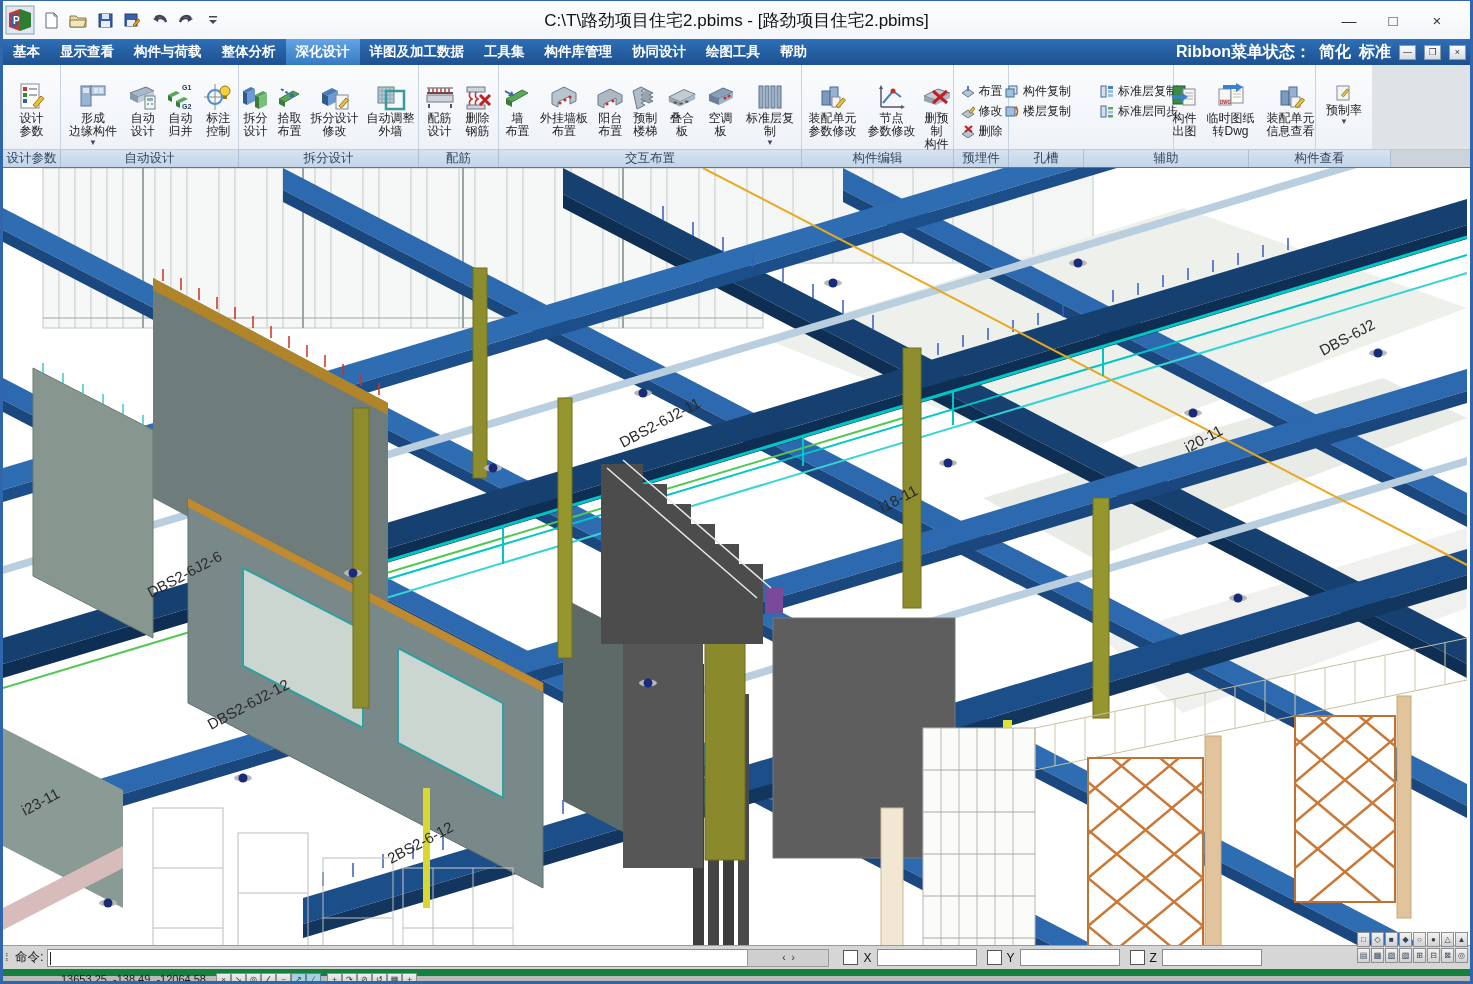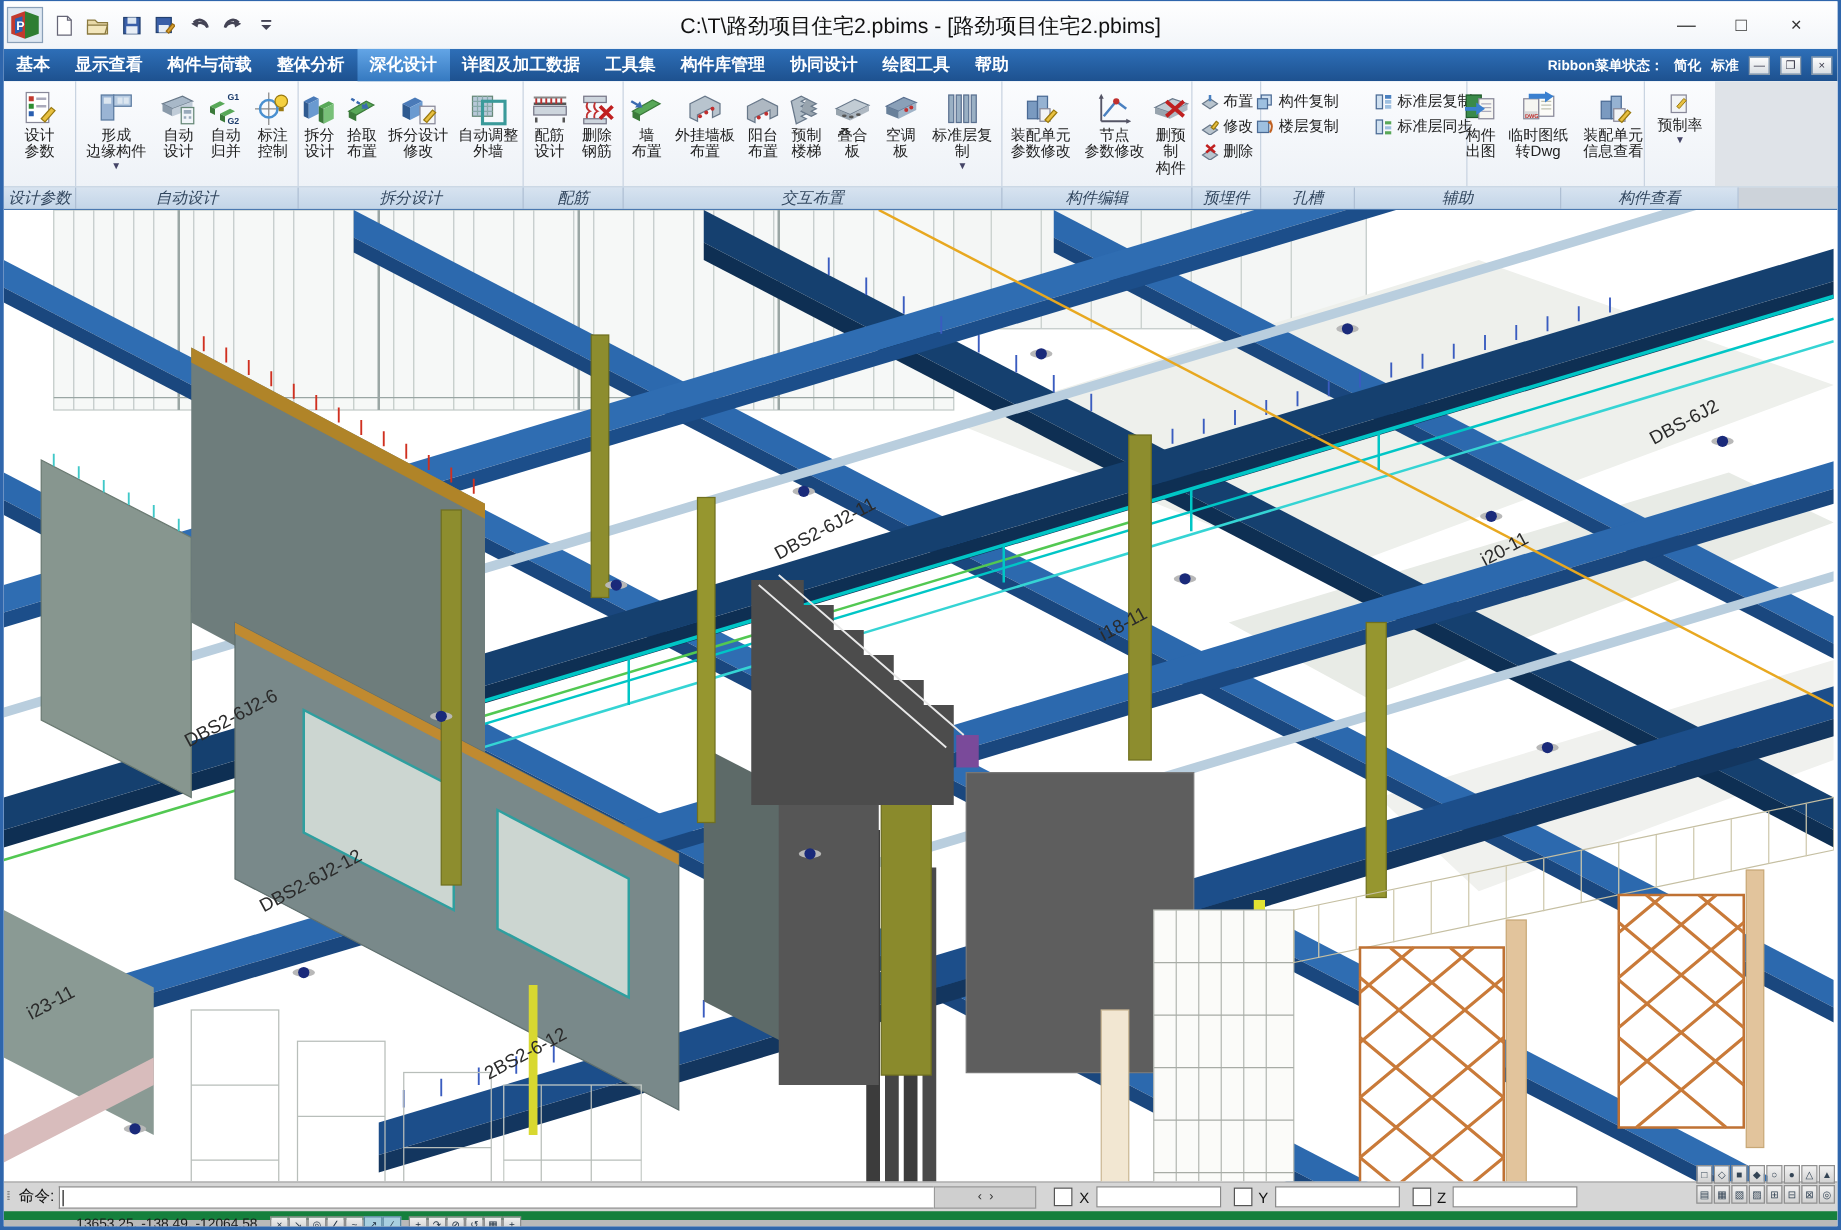--- a/index.html
+++ b/index.html
@@ -12,35 +12,35 @@
   .qat{display:flex;align-items:center;gap:7px;}
   .qat .qbtn{width:20px;height:20px;display:flex;align-items:center;justify-content:center;cursor:pointer;}
   .title-text{position:absolute;left:0;right:0;text-align:center;font-size:17px;color:#111;pointer-events:none;}
   .winbtns{margin-left:auto;display:flex;align-items:center;gap:14px;padding-right:18px;z-index:2;}
   .winbtn{width:30px;height:26px;display:flex;align-items:center;justify-content:center;font-size:15px;color:#333;cursor:pointer;}
   
   .menubar{height:26px;background:linear-gradient(#2e6fb8,#1d518f);display:flex;align-items:stretch;color:#fff;}
   .menutab{display:flex;align-items:center;padding:0 10px;font-size:13.5px;font-weight:bold;cursor:pointer;}
   .menutab.active{background:linear-gradient(#63a5e6,#3579c0);}
   .menubar-right{margin-left:auto;display:flex;align-items:center;gap:8px;padding-right:4px;}
-  .ribbon-state{font-size:11px;font-weight:bold;white-space:nowrap;}
+  .ribbon-state{font-size:16px;font-weight:bold;white-space:nowrap;}
   .mini-winbtn{width:17px;height:15px;background:linear-gradient(#fdfdfd,#d8dde2);border:1px solid #8899aa;
                display:flex;align-items:center;justify-content:center;font-size:9px;color:#334;cursor:pointer;}
   
   .ribbon{height:84px;background:linear-gradient(#fbfcfe,#eef2f7);display:flex;align-items:stretch;}
-  .rgroup{display:flex;align-items:flex-start;justify-content:center;padding:4px 1px;border-right:1px solid #c9d4e1;}
+  .rgroup{display:flex;align-items:flex-start;justify-content:center;padding:14px 1px;border-right:1px solid #c9d4e1;}
   .rbtn{display:flex;flex-direction:column;align-items:center;justify-content:flex-start;padding:2px 2px 0 2px;
         min-width:34px;cursor:pointer;border:1px solid transparent;border-radius:2px;}
   .rbtn .ric{width:32px;height:30px;display:flex;align-items:center;justify-content:center;}
   .rbtn .rlabel{font-size:12px;line-height:13px;color:#222;text-align:center;white-space:pre-line;}
   .rbtn .drop{font-size:8px;color:#446;line-height:7px;margin-top:1px;}
   .smallcol{display:flex;flex-direction:column;justify-content:flex-start;gap:1px;padding-top:3px;}
   .sbtn{display:flex;align-items:center;gap:3px;font-size:12px;color:#222;cursor:pointer;padding:1px 2px;white-space:nowrap;}
   .sbtn .sic{width:16px;height:14px;display:flex;align-items:center;justify-content:center;}
-  .grouprow{height:18px;background:linear-gradient(#d7e3f0,#c3d5e8);display:flex;border-top:1px solid #bccbdd;font-style:italic;}
+  .grouprow{height:18px;background:linear-gradient(#d7e3f0,#c3d5e8);display:flex;border-top:1px solid #bccbdd;}
   .gcell{display:flex;align-items:center;justify-content:center;font-size:12.5px;color:#31465e;
          border-right:1px solid #aebfd4;overflow:hidden;white-space:nowrap;}
   
   .viewport{height:778px;background:#fff;border-top:1px solid #4a78b0;position:relative;overflow:hidden;}
   .viewport svg{display:block;}
   
   .cmdrow{height:24px;background:#d6d6d6;display:flex;align-items:center;border-top:1px solid #9a9a9a;padding-left:2px;}
   .grip{color:#7a7a7a;font-size:10px;letter-spacing:-2px;width:8px;overflow:hidden;}
   .cmdlabel{font-size:12.5px;color:#111;margin:0 4px 0 2px;white-space:nowrap;}
   .cmdinput{height:18px;background:#fff;border:1px solid #8a8a8a;border-right:none;flex:0 0 auto;width:700px;position:relative;}

